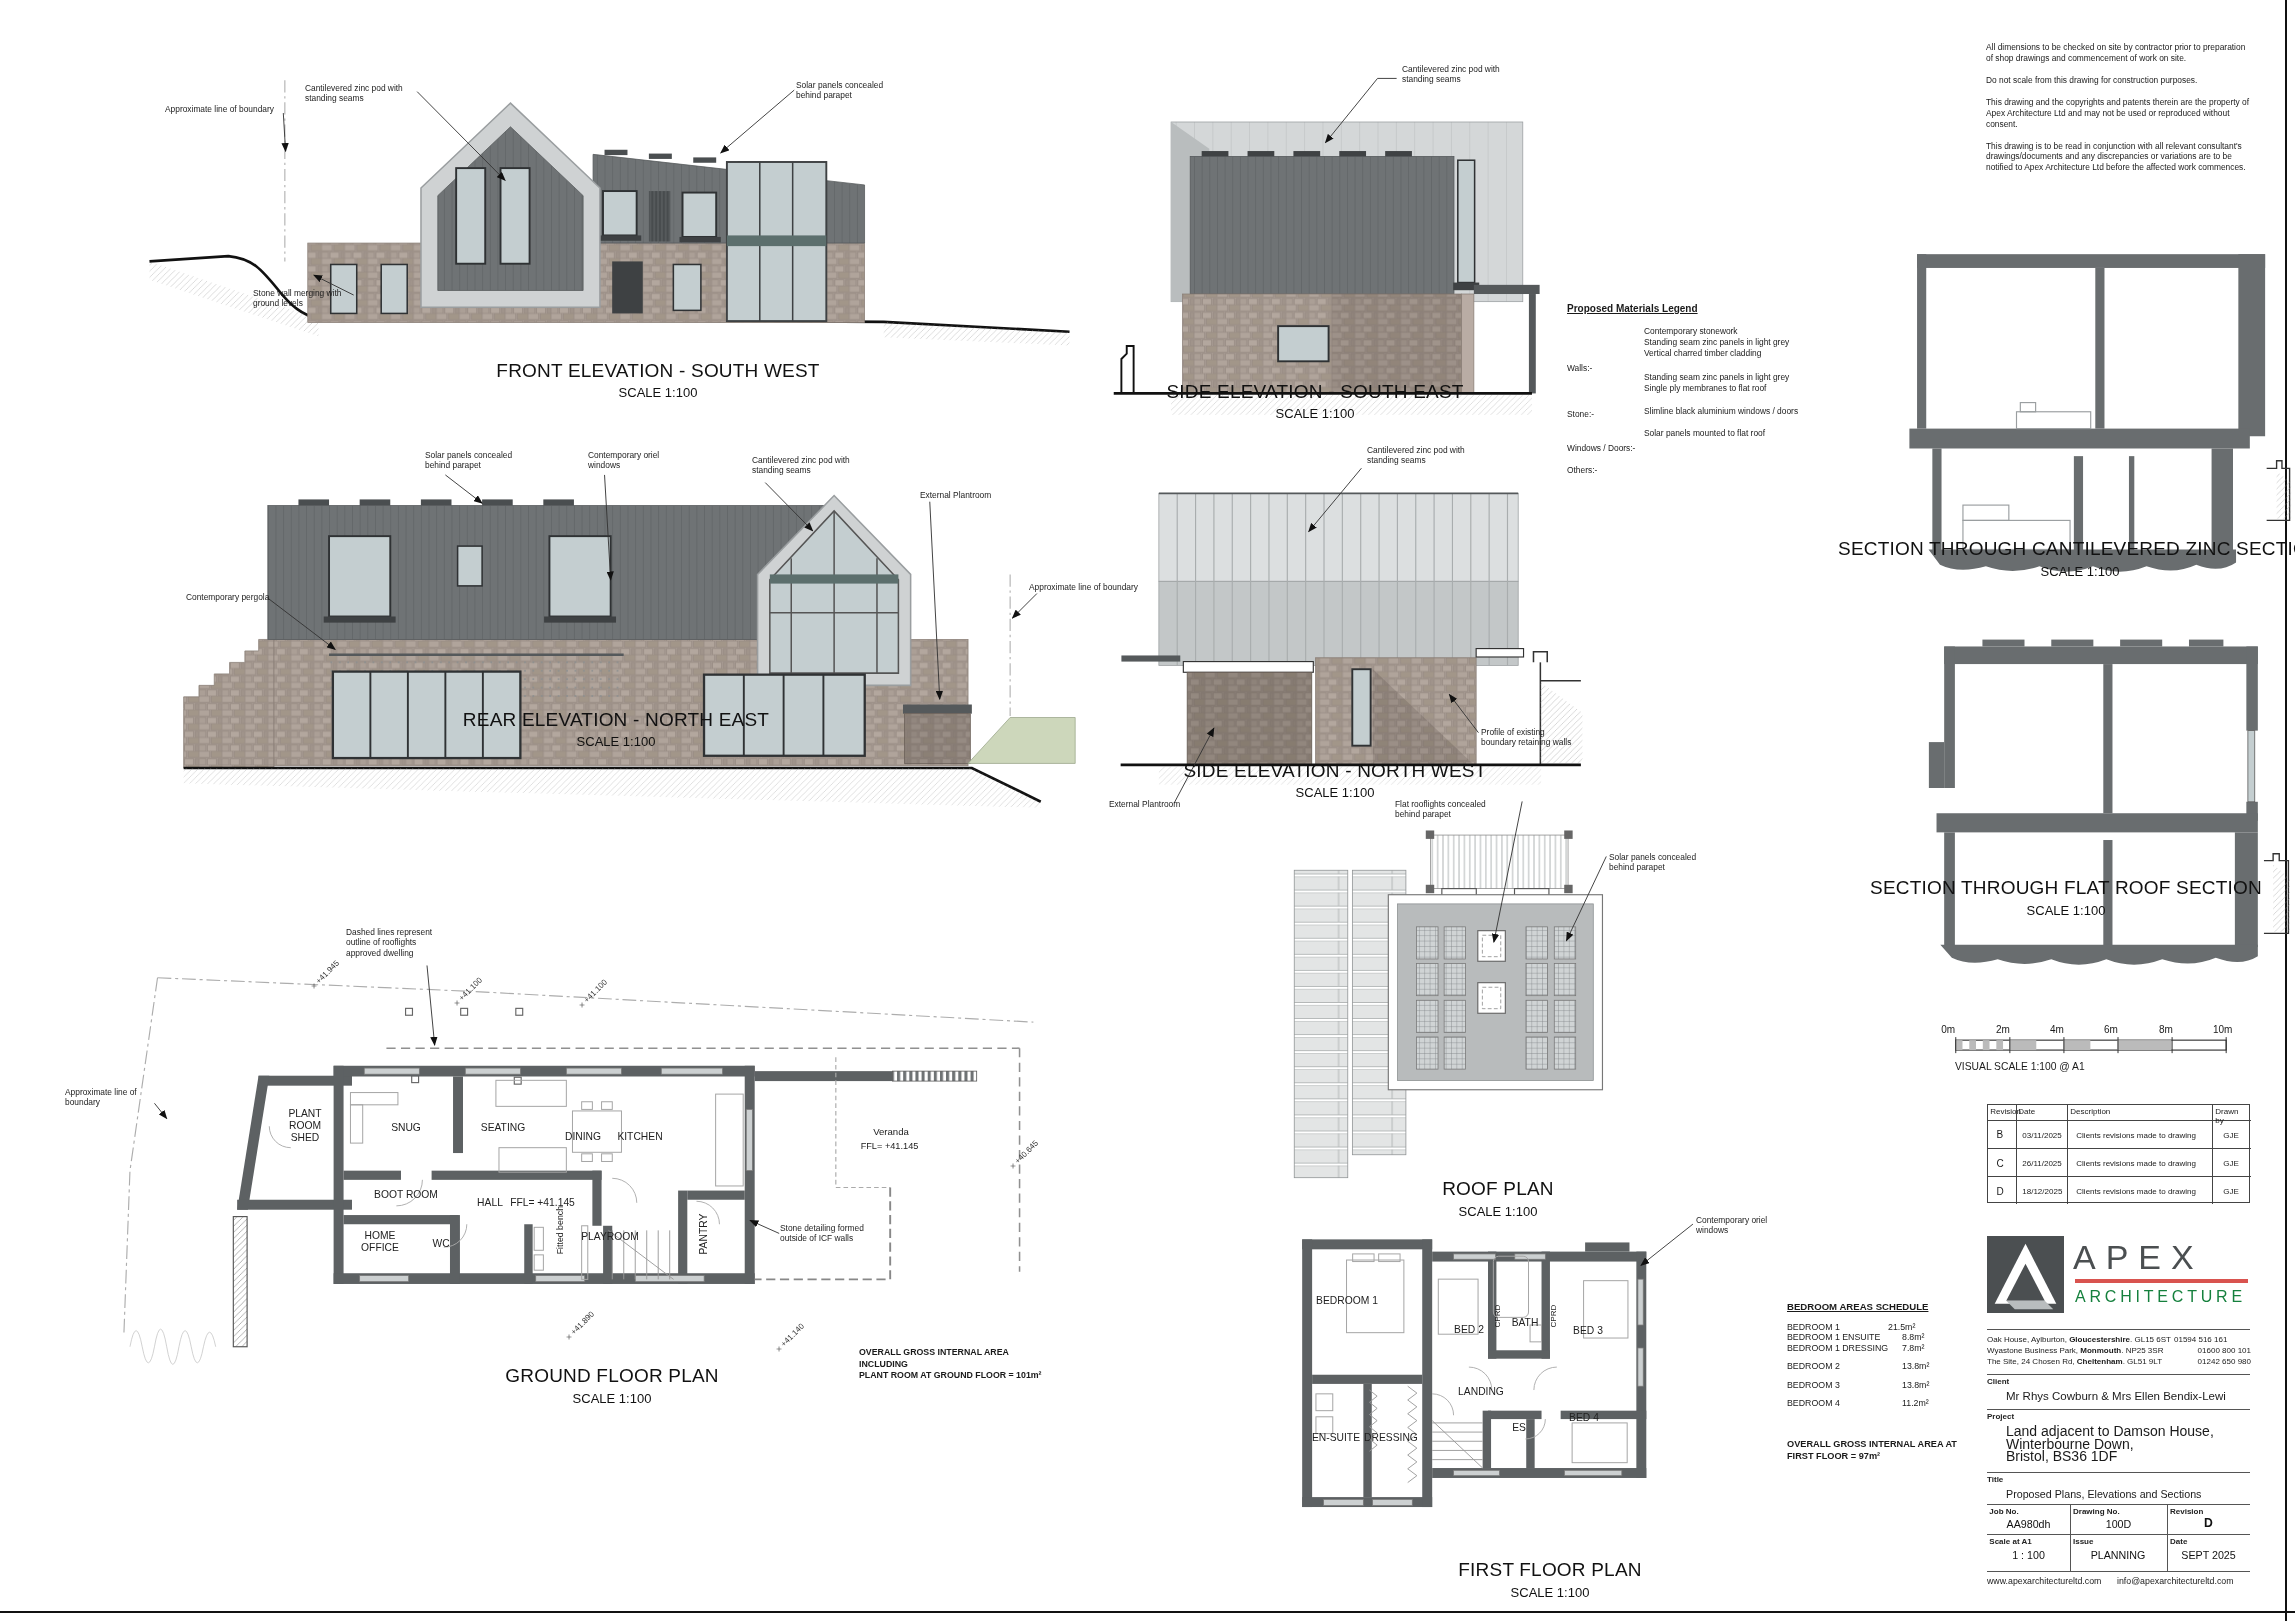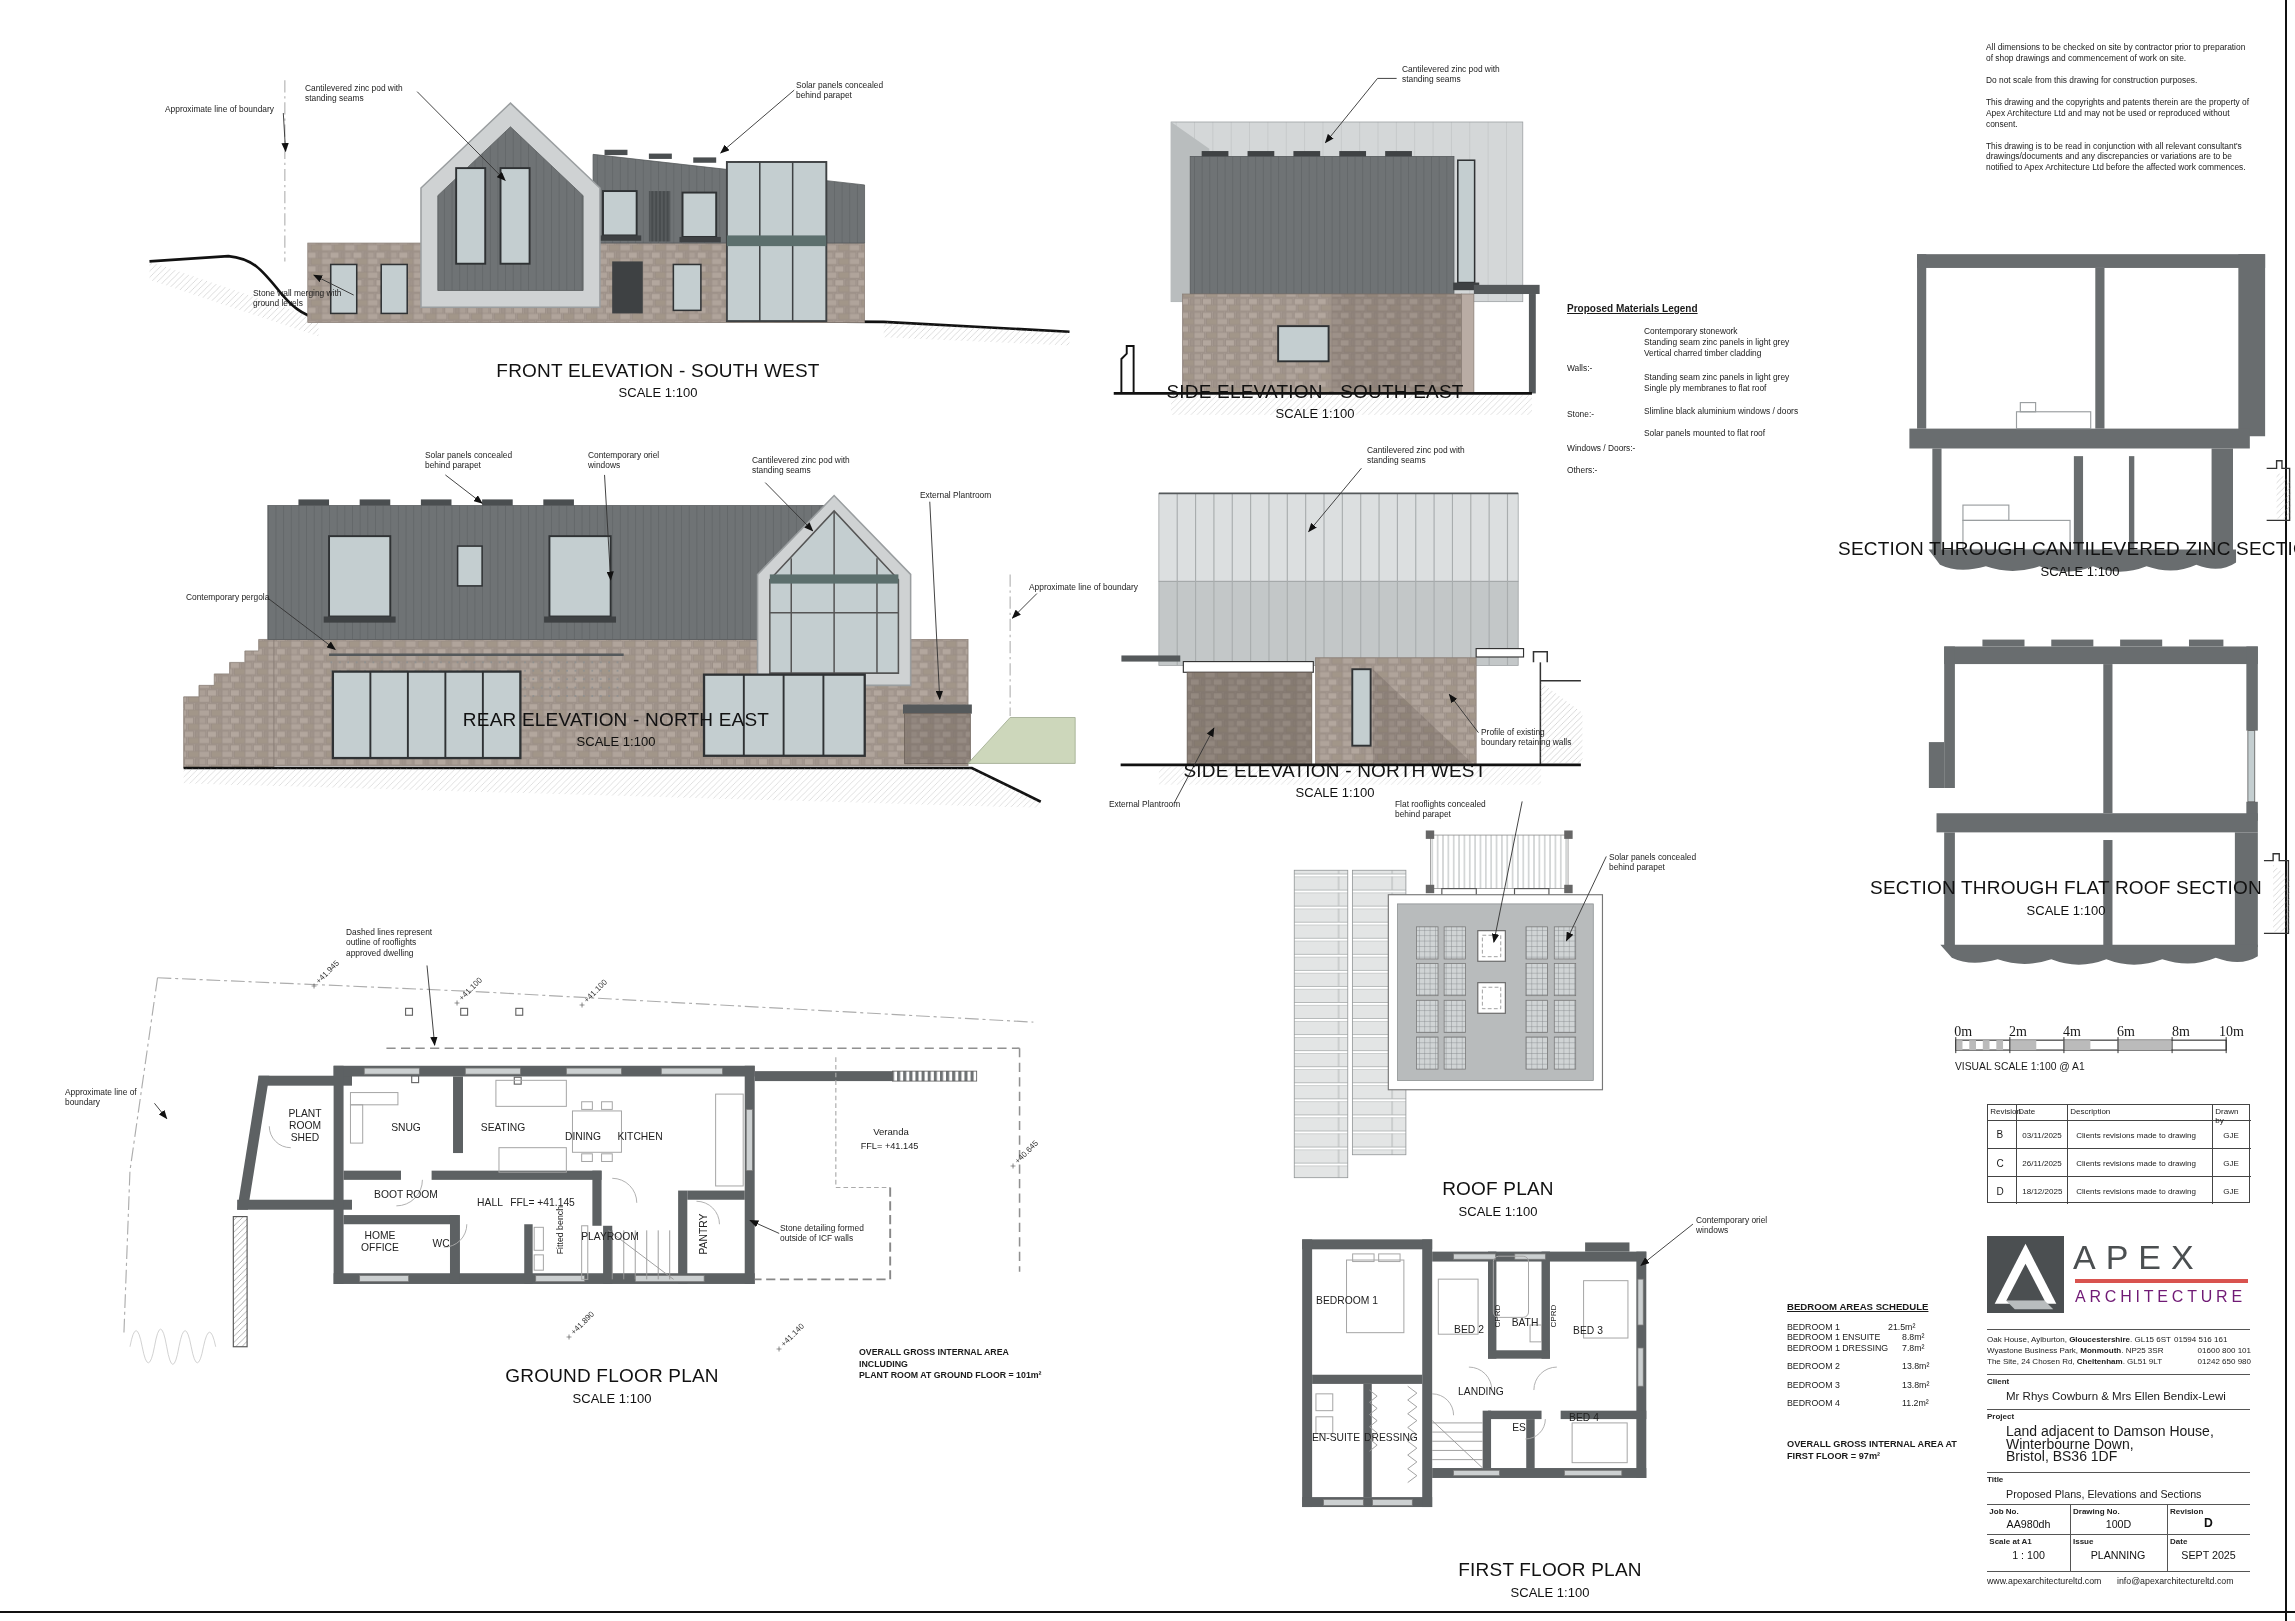--- a/index.html
+++ b/index.html
@@ -15,29 +15,29 @@
   .rot{transform:rotate(-90deg);transform-origin:center center;}
   .lvl{font-size:8px;color:#333;transform:rotate(-45deg);transform-origin:left bottom;white-space:nowrap;}
   .lvl::before{content:"⨯ ";font-size:6.9px;}
   .notes p{margin:0 0 11.5px 0;font-size:8.4px;line-height:10.7px;}
   .legend-title{font-size:10px;font-weight:bold;text-decoration:underline;}
   .leg-key{font-size:8.4px;line-height:11px;margin-top:37px;}
   .leg-val{font-size:8.4px;line-height:11px;white-space:pre-line;}
   .sched-title{font-size:9.6px;font-weight:bold;text-decoration:underline;}
   .sched-row{font-size:8.8px;}
   .sched-total{font-size:9.2px;font-weight:bold;white-space:pre-line;line-height:11.5px;}
-  .vs-lbl{font-size:14px;width:31px;text-align:right;font-family:Liberation Serif, serif;}
+  .vs-lbl{font-size:10px;width:31px;text-align:left;}
   .vs-cap{font-size:10.3px;}
   .rev-cell{font-size:8px;padding:1.5px 2.3px;}
   .tb-lbl{font-size:8px;color:#222;font-weight:bold;}
   .tb-val{font-size:10.7px;color:#111;}
   .hline{position:absolute;background:#555;height:1.1px;}
   .vline{position:absolute;background:#555;width:1.1px;}
   .apex-top{font-size:34px;letter-spacing:10px;color:#4b4f51;font-weight:500;}
-  .apex-bot{font-size:16px;letter-spacing:3.8px;color:#701a75;font-weight:500;}
+  .apex-bot{font-size:16px;letter-spacing:3.8px;color:#15803d;font-weight:500;}
   .addr{font-size:8px;line-height:10.3px;}
   svg{position:absolute;overflow:visible;}
 </style>
 </head>
 <body>
 
 <div class="sheet">
 <div class="frame-b"></div>
 <div class="frame-r"></div>
 

